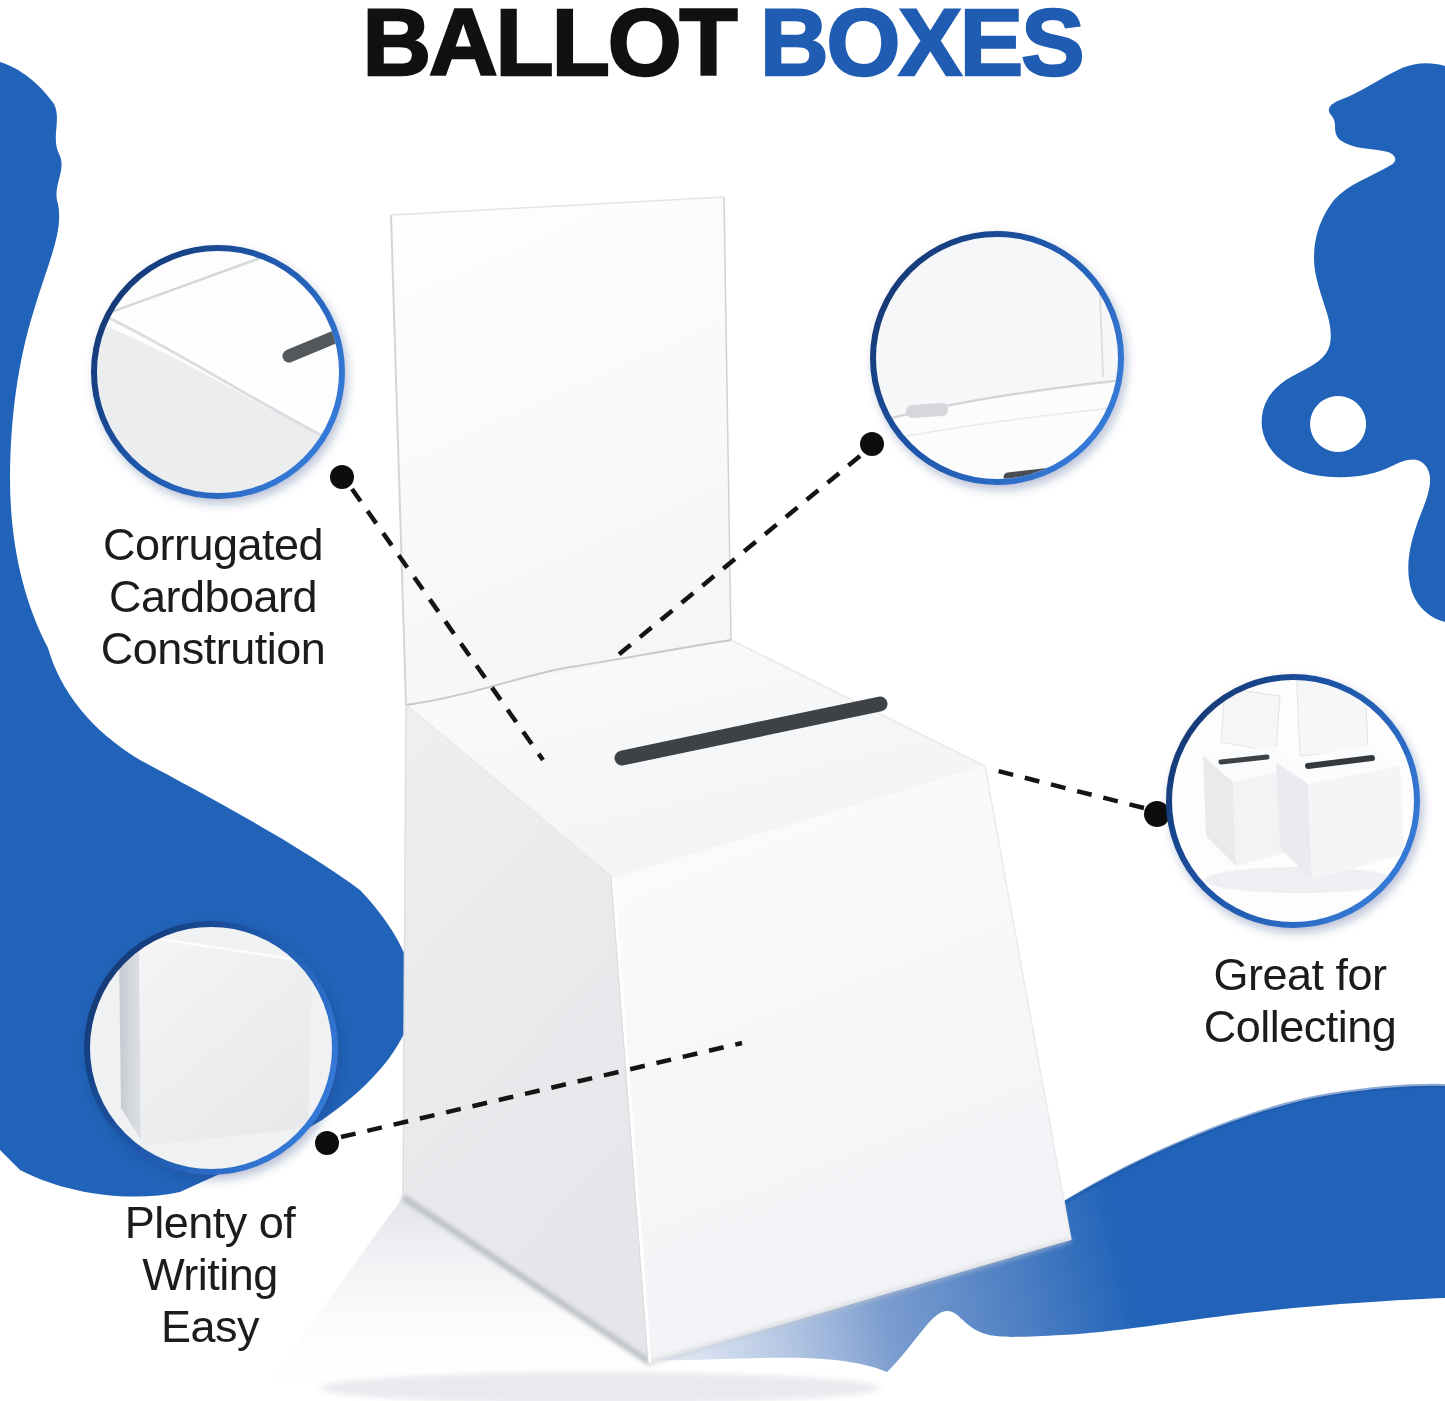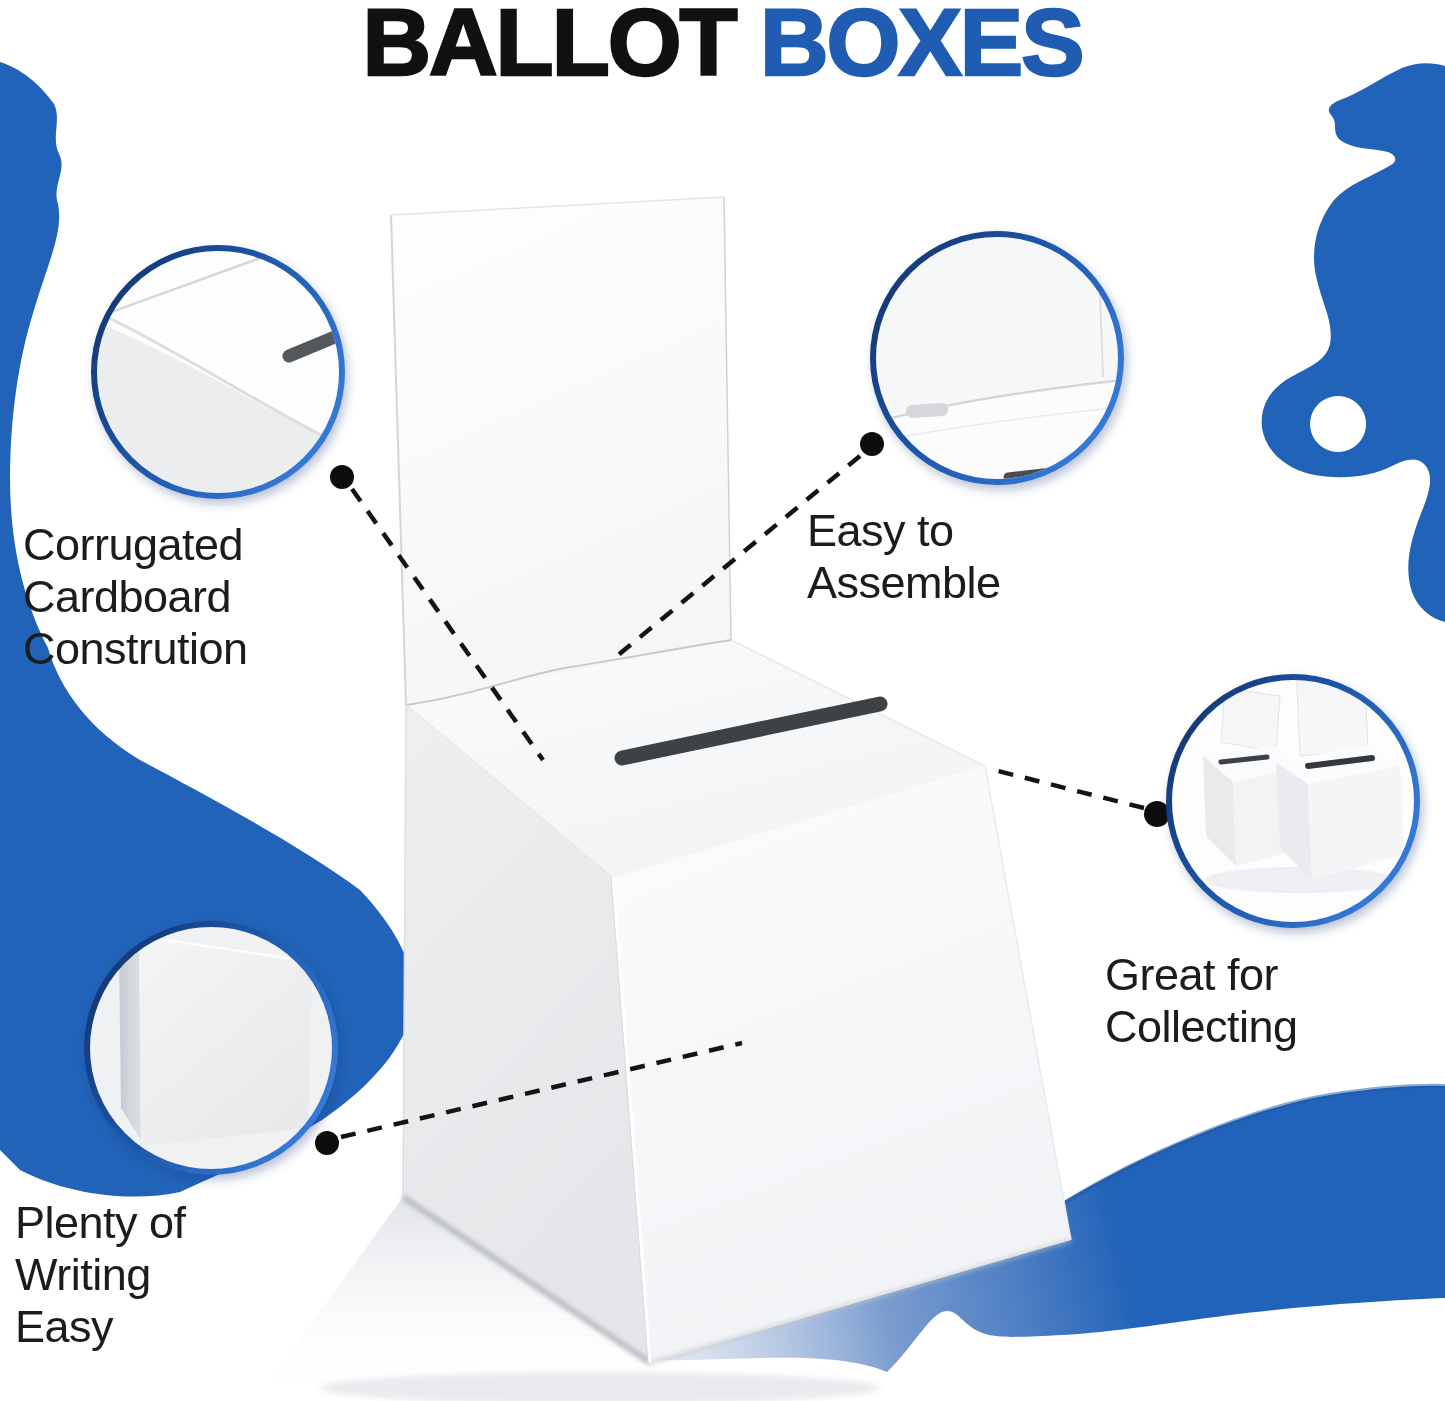--- a/index.html
+++ b/index.html
@@ -17,21 +17,21 @@
   .stage{position:absolute;inset:0;}
   .title{
     position:absolute;top:-8px;left:0;width:100%;
     text-align:center;font-size:95px;line-height:100px;font-weight:bold;
     letter-spacing:-2px;white-space:nowrap;
     -webkit-text-stroke:2.5px currentColor;
   }
   .title .t-black{color:var(--title-black);}
   .title .t-blue{color:var(--title-blue);}
   .callout-label{
-    position:absolute;color:var(--text);
+    position:absolute;text-align:center;color:var(--text);
     font-size:45px;line-height:52px;white-space:pre-line;letter-spacing:-0.5px;
   }
   .lbl-corrugated{left:23px;top:519px;width:380px;}
   .lbl-easy{left:807px;top:505px;width:380px;}
   .lbl-collecting{left:1105px;top:949px;width:390px;}
   .lbl-writing{left:15px;top:1197px;width:390px;}
   svg{display:block;}
 </style>
 </head>
 <body>
@@ -226,21 +226,19 @@
   </g>
 </svg>
 
   <div class="title">
     <span class="t-black">BALLOT </span><span class="t-blue">BOXES</span>
   </div>
 
   <div class="callout-label lbl-corrugated">Corrugated
 Cardboard
 Constrution</div>
-  <div class="callout-label lbl-easy">Easy to
-Assemble</div>
   <div class="callout-label lbl-collecting">Great for
 Collecting</div>
   <div class="callout-label lbl-writing">Plenty of
 Writing
 Easy</div>
 
 </div>
 
 </body></html>

